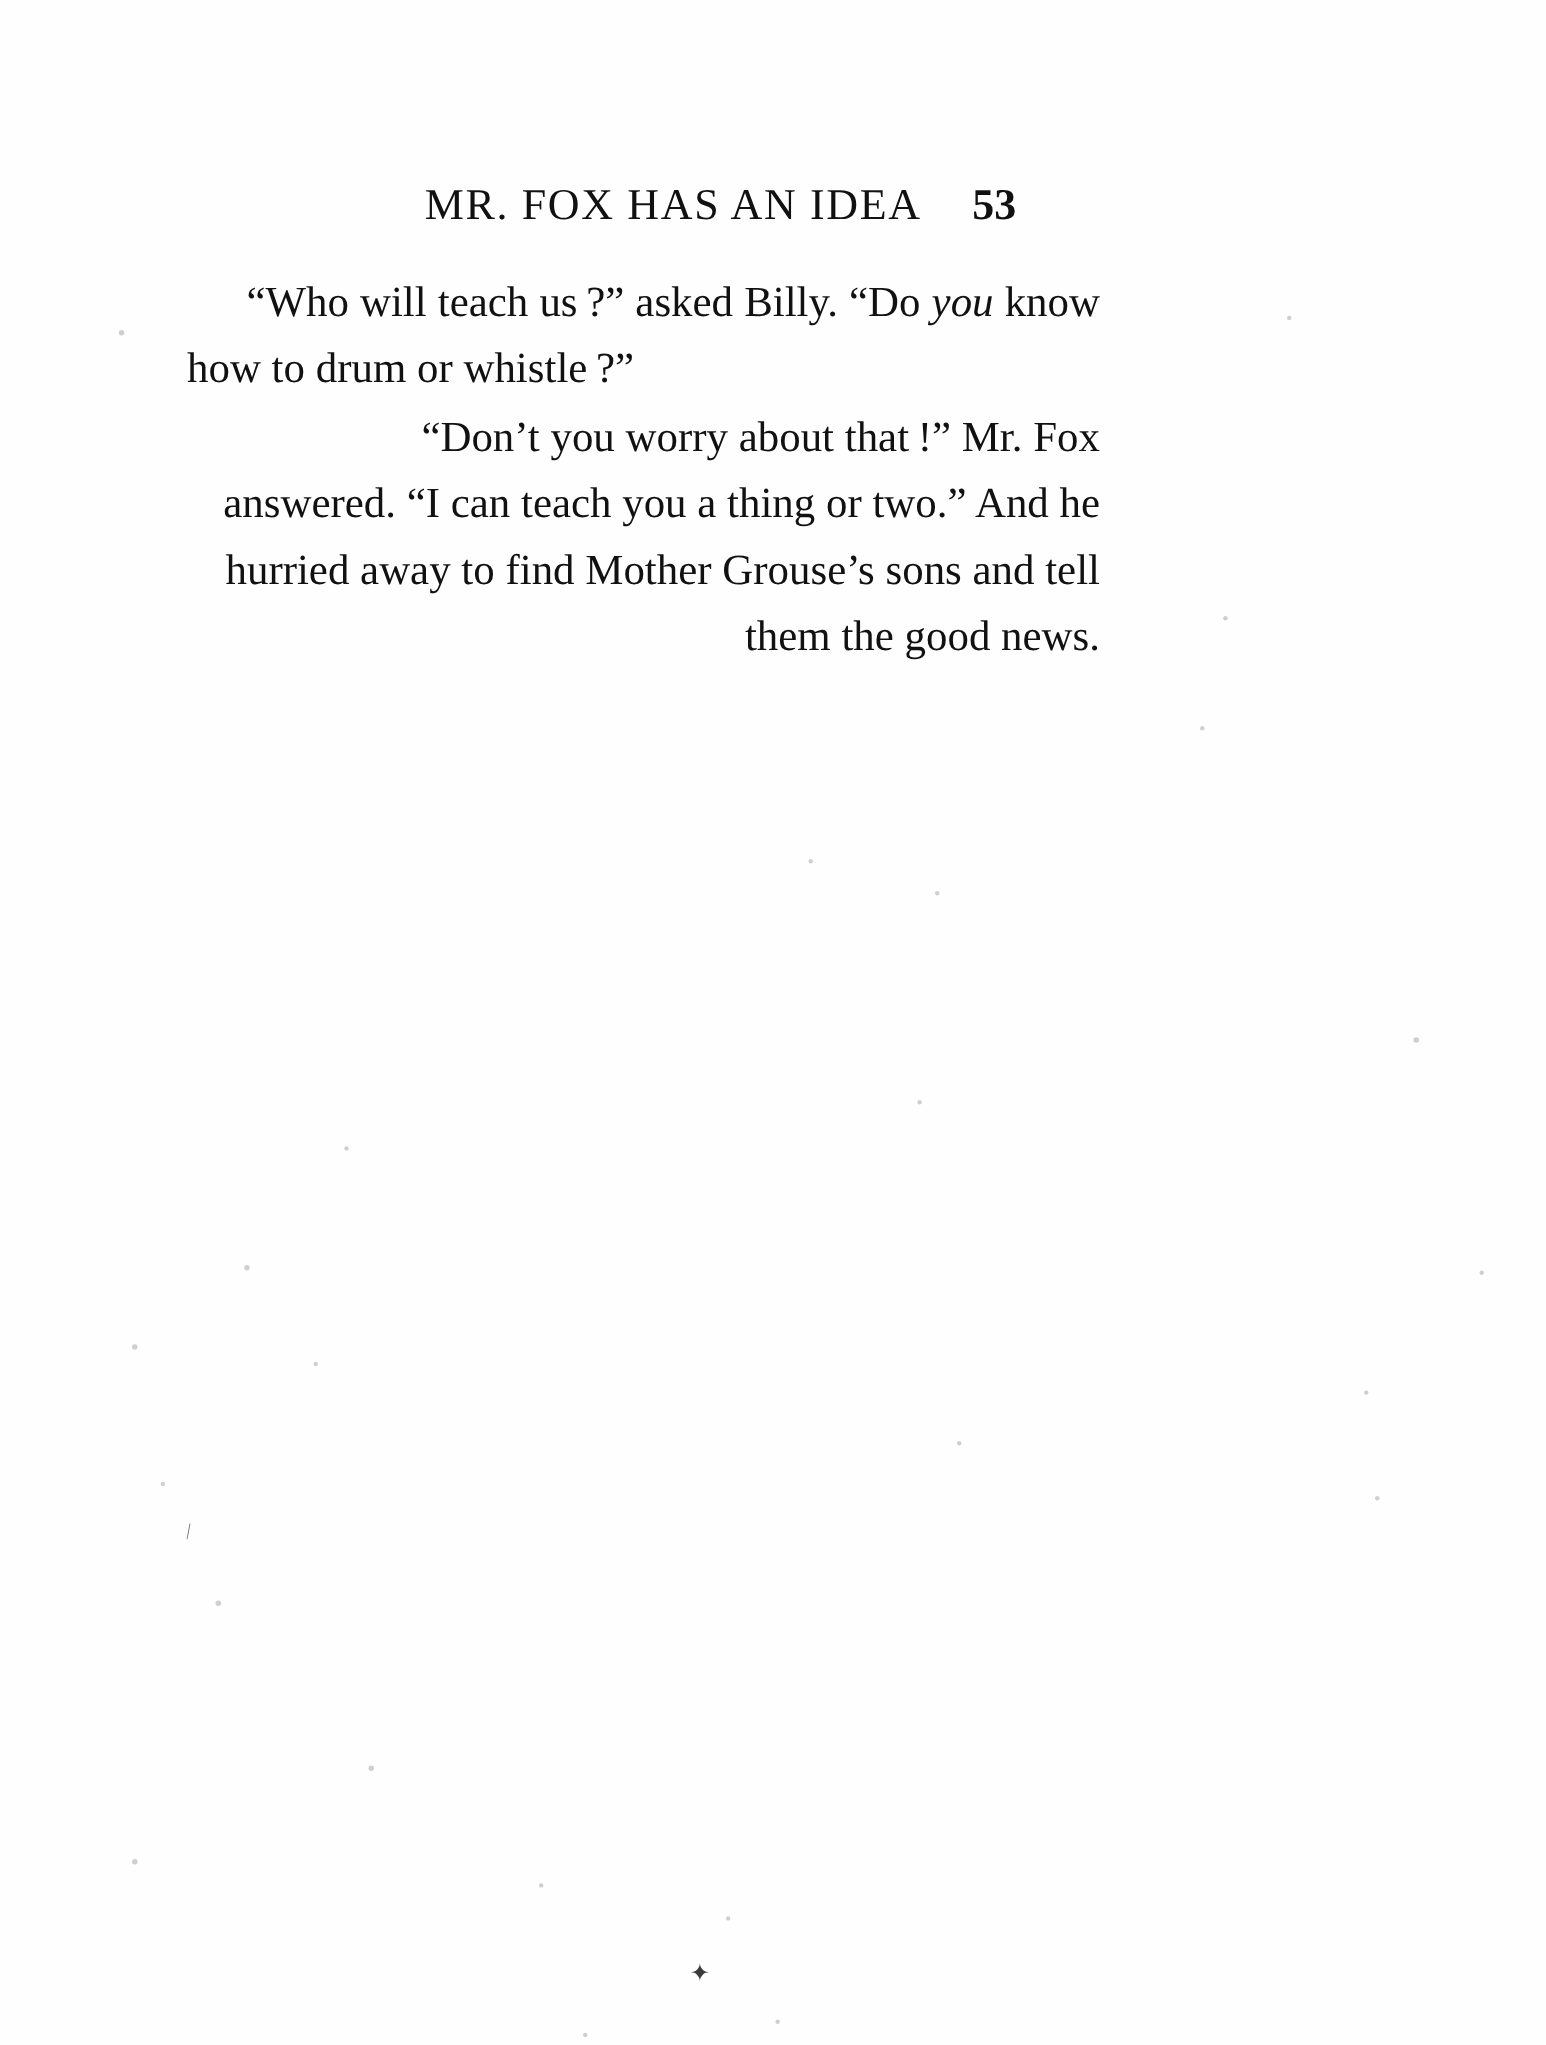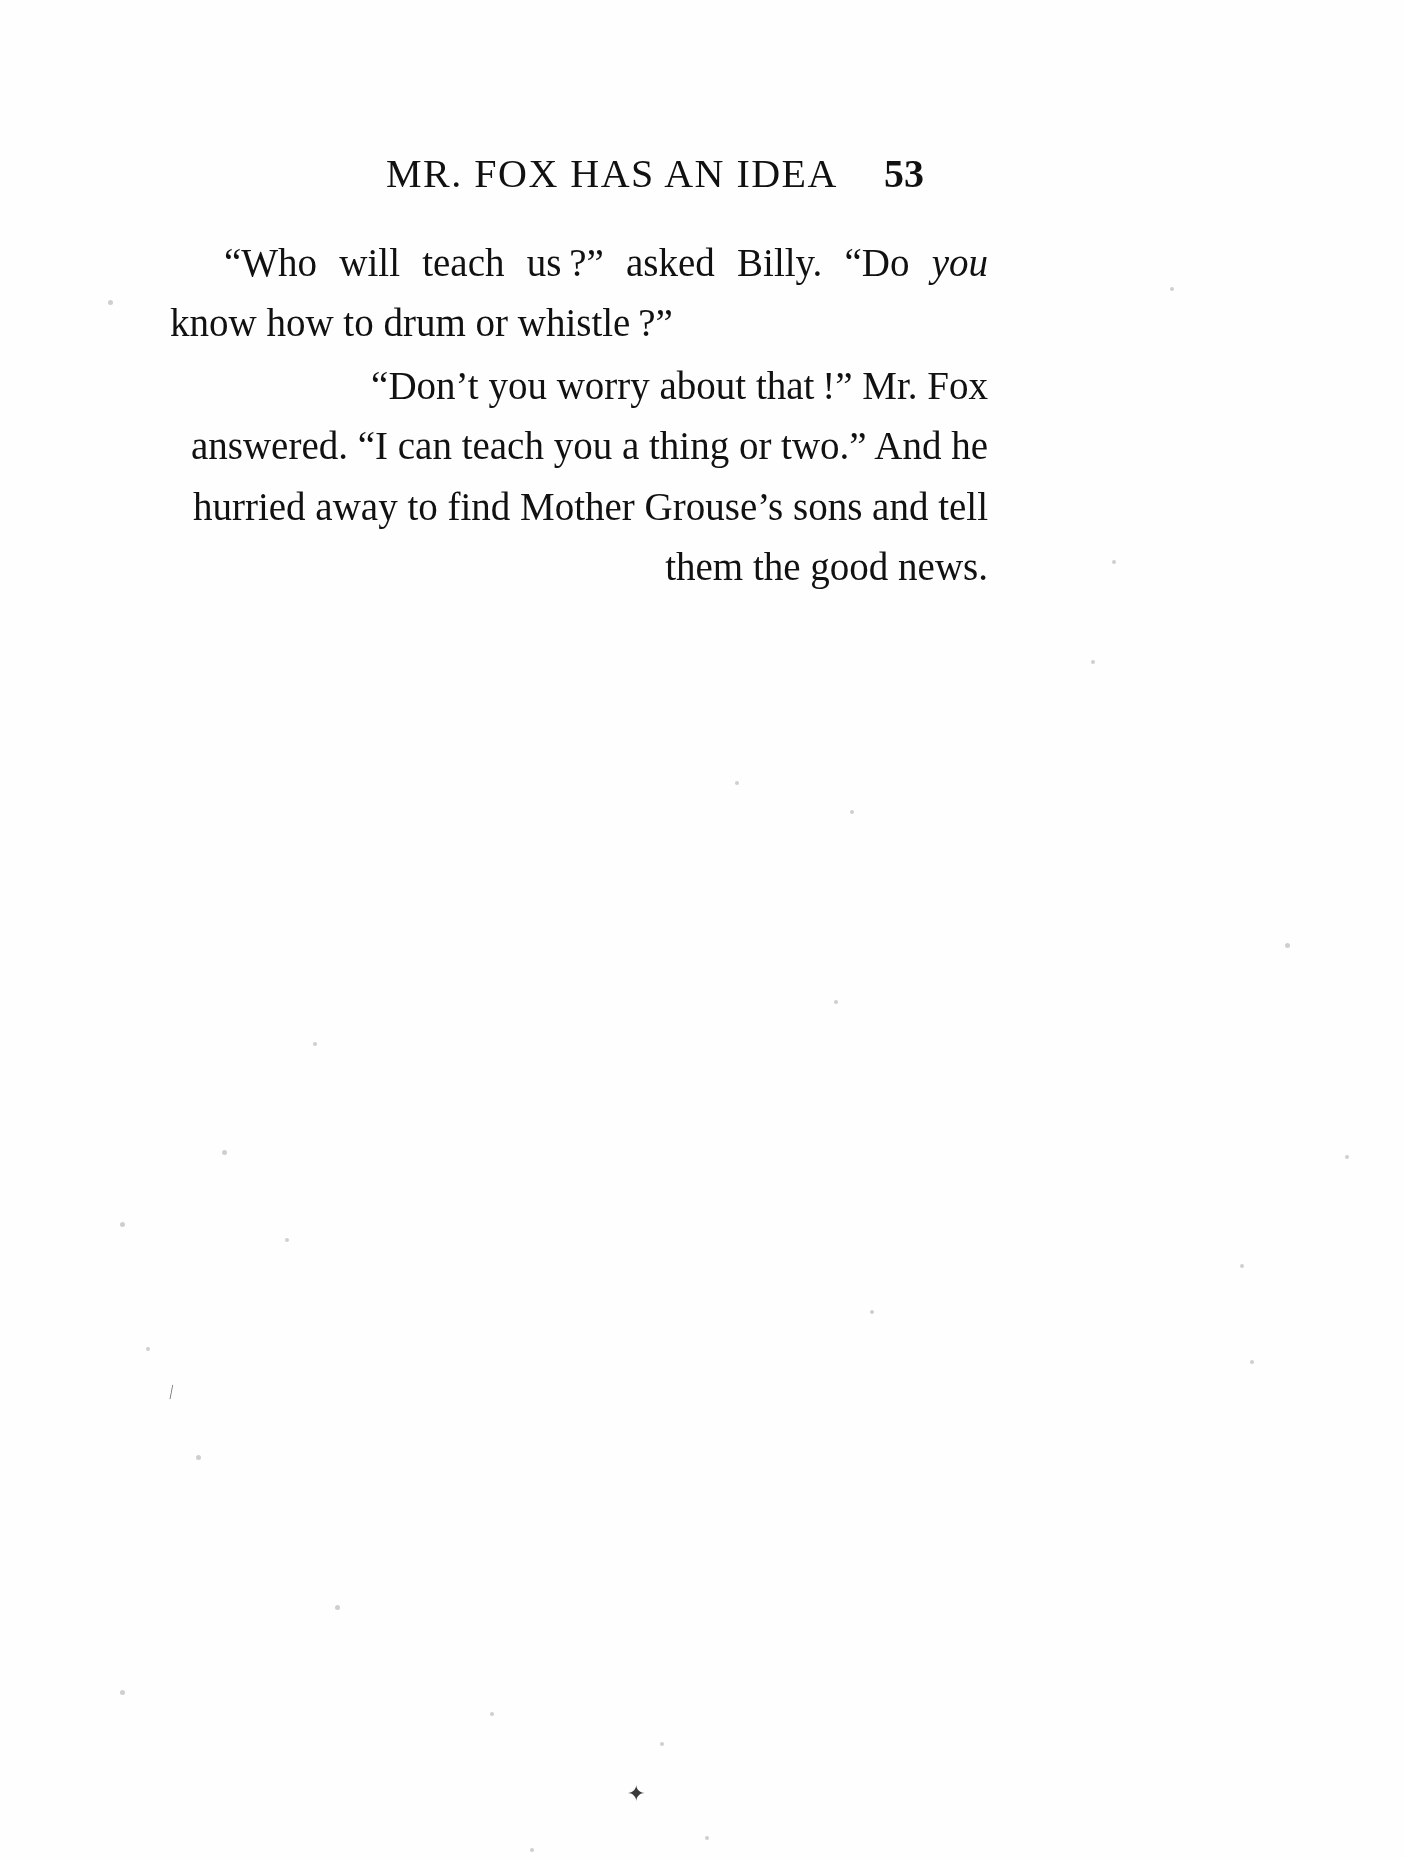--- a/index.html
+++ b/index.html
@@ -43,40 +43,41 @@
   }
 
   .running-head {
     display: flex;
     align-items: baseline;
     justify-content: center;
     font-size: 40px;
     letter-spacing: 1.5px;
     white-space: nowrap;
     margin-left: 10px;
+    margin-top: 12px;
   }
   .running-head .chapter-title {
     font-weight: 500;
   }
   .running-head .folio {
     font-weight: bold;
     margin-left: 46px;
     letter-spacing: 0px;
   }
 
   .body-text {
     margin-top: 36px;
     font-size: 39px;
     line-height: 1.55;
     text-align: justify;
     text-justify: inter-word;
     width: 830px;
   }
   .body-text p {
-    margin: 0 12px 2px 0;
+    margin: 0 0 2px 0;
     text-indent: 54px;
   }
   .body-text p.last-para {
     text-align: right;
   }
   .body-text i {
     font-style: italic;
   }
 
   

